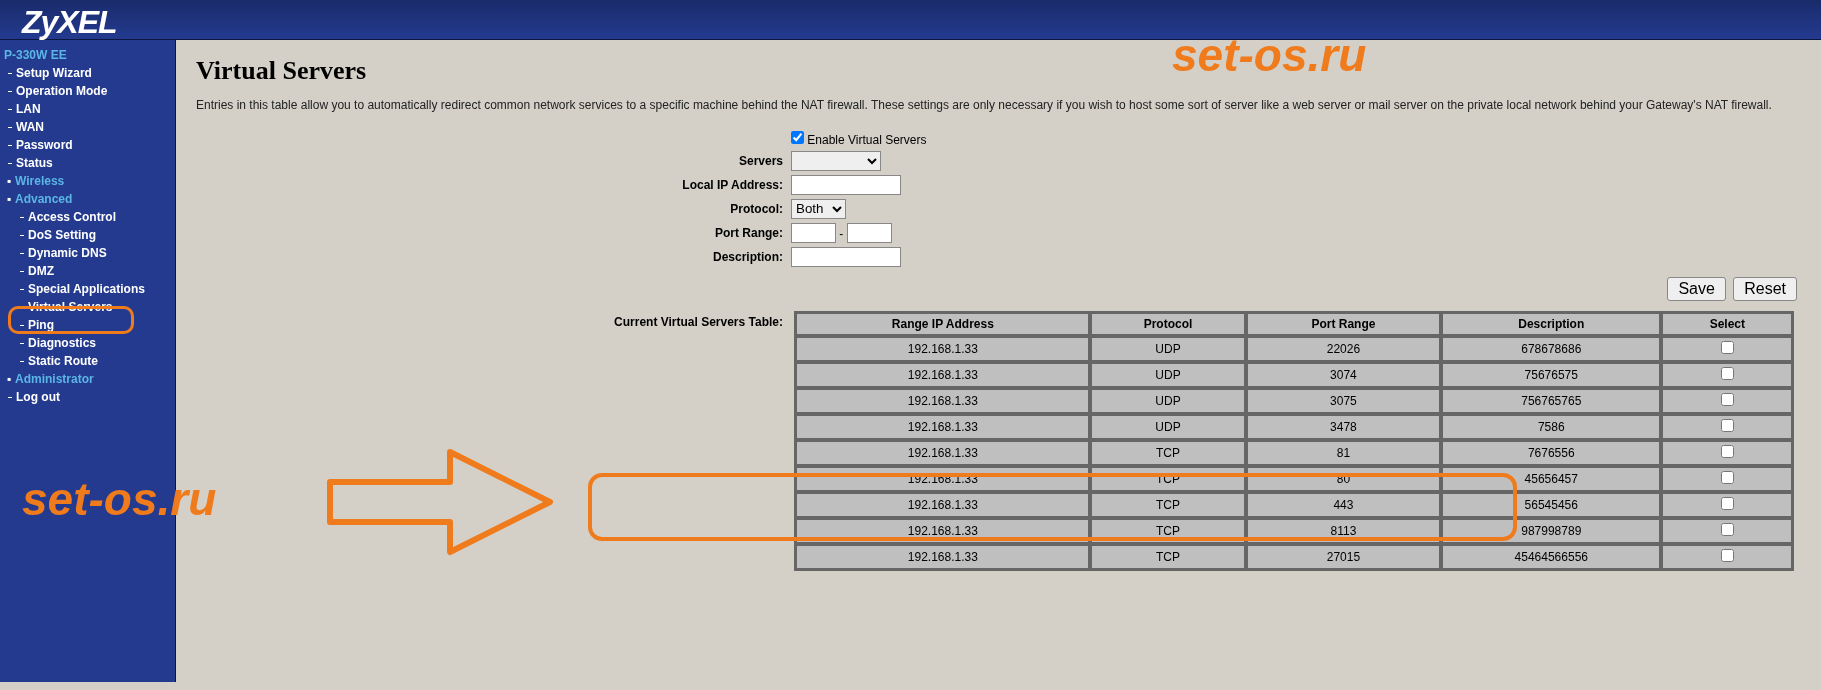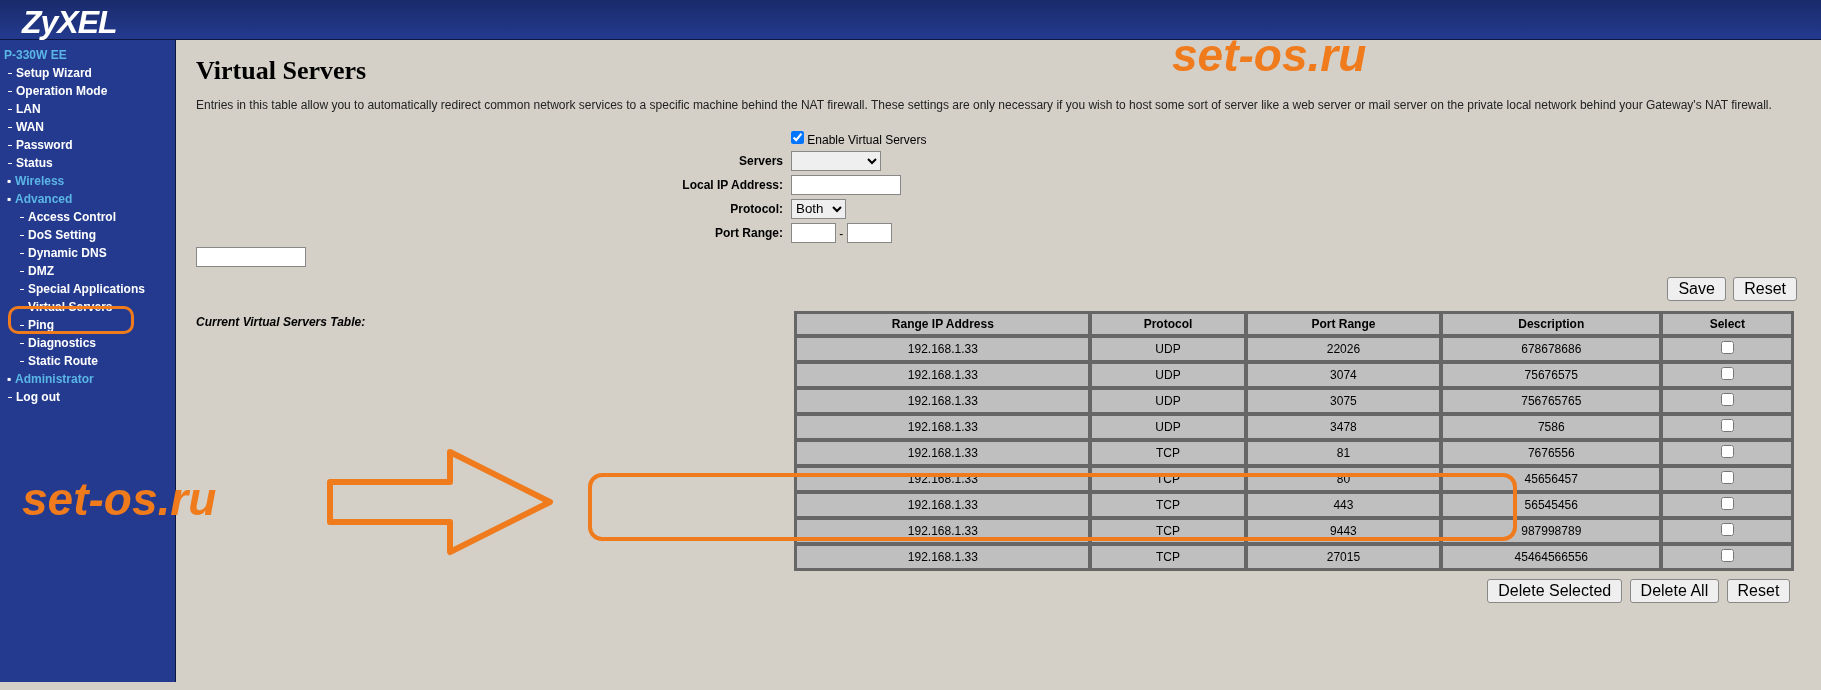--- a/index.html
+++ b/index.html
@@ -123,27 +123,26 @@
     font-size:16px;
     cursor:pointer;
     margin-left:4px;
   }
   .btn-row-top{
     text-align:right;
     padding: 6px 4px 10px 0;
   }
   .table-label{
     width:595px;
-    text-align:left;
+    text-align:right;
     font-weight:bold;
     padding-right:8px;
     display:inline-block;
     vertical-align: top;
     padding-top:4px;
-    font-style:italic;
   }
   .table-wrap{
     display:inline-block;
     vertical-align:top;
     width: calc(100% - 605px);
   }
   table.vs {
     width: 100%;
     border-collapse: separate;
     border-spacing: 2px;
@@ -270,20 +269,21 @@
       <div class="form-row">
         <div class="form-label">Port Range:</div>
         <div class="form-ctrl">
           <input type="text" style="width: 45px;" value="">
           <span>-</span>
           <input type="text" style="width: 45px;" value="">
         </div>
       </div>
 
       <div class="form-row">
+        <div class="form-label">Description:</div>
         <div class="form-ctrl">
           <input type="text" style="width: 110px;" value="">
         </div>
       </div>
     </div>
 
     <div class="btn-row-top">
       <button class="btn">Save</button>
       <button class="btn">Reset</button>
     </div>
@@ -347,39 +347,34 @@
               <tr>
                 <td>192.168.1.33</td>
                 <td>TCP</td>
                 <td>443</td>
                 <td>56545456</td>
                 <td><input type="checkbox" style=""></td>
               </tr>
               <tr>
                 <td>192.168.1.33</td>
                 <td>TCP</td>
-                <td>9443</td>
+                <td>8113</td>
                 <td>987998789</td>
                 <td><input type="checkbox" style=""></td>
               </tr>
               <tr>
                 <td>192.168.1.33</td>
                 <td>TCP</td>
                 <td>27015</td>
                 <td>45464566556</td>
                 <td><input type="checkbox" style=""></td>
               </tr>
             </tbody>
         </table>
 
-        <div class="btn-row-bottom">
-          <button class="btn">Delete Selected</button>
-          <button class="btn">Delete All</button>
-          <button class="btn">Reset</button>
-        </div>
       </div>
     </div>
   </div>
 </div>
 
 <div class="hl-circle" style="left:8px; top:306px; width:126px; height:28px;"></div>
 <div class="hl-rect" style="left:588px; top:473px; width:929px; height:68px;"></div>
 
 <svg class="arrow" style="left:320px; top:442px;" width="250" height="120">
   <path d="M 10 40 L 130 40 L 130 10 L 230 60 L 130 110 L 130 80 L 10 80 Z" fill="none" stroke="#f07b1c" stroke-width="6" stroke-linejoin="round"></path>

